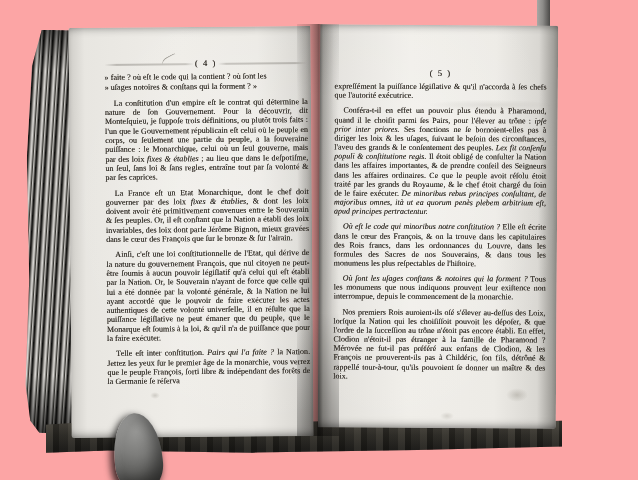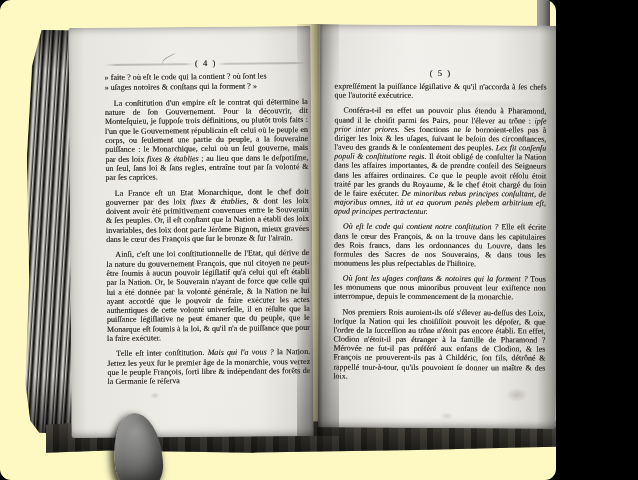--- a/index.html
+++ b/index.html
@@ -1,20 +1,19 @@
 <!DOCTYPE html>
 <html><head>
 <meta charset="utf-8">
 <style>
   html,body{margin:0;padding:0;background:#000;}
   .stage{
-    position:relative;width:556px;height:480px;overflow:hidden;
-    background:#fef9c3;
+    position:relative;width:638px;height:480px;overflow:hidden;
+    background:#fca5a5;
     font-family:"Liberation Serif","DejaVu Serif",serif;
-    border-radius:11px;
   }
   
   .fore-edge-left{
     position:absolute;left:24px;top:30px;width:52px;height:403px;z-index:1;
     background:
       linear-gradient(180deg, rgba(0,0,0,.55) 0%, rgba(0,0,0,0) 10%, rgba(0,0,0,0) 86%, rgba(0,0,0,.65) 100%),
       repeating-linear-gradient(93deg,
         #0e0e0d 0px,#2f2e2b 1px,#7a7874 2px,#bab8b4 3px,#d8d6d2 4px,
         #8f8d89 5px,#3a3934 6px,#c4c2be 7px,#716f6b 8px,#191918 9px);
     clip-path:polygon(30% 0%,100% 0%,100% 100%,34% 100%,16% 97%,6% 88%,11% 62%,4% 32%,12% 9%);
@@ -124,31 +123,31 @@
   <div class="page-text left" id="left-page-text">
     <div class="pagenum">
       <span class="header-rule"></span>
       <span>( 4 )</span>
     </div>
   <p class="para quote"><span>» faite ? où eſt le code qui la contient ? où ſont les
 » uſages notoires &amp; conſtans qui la forment ? »</span></p>
       <p class="para body"><span>La conſtitution d'un empire eſt le contrat qui détermine la nature de ſon Gouvernement. Pour la découvrir, dit Monteſquieu, je ſuppoſe trois définitions, ou plutôt trois faits : l'un que le Gouvernement républicain eſt celui où le peuple en corps, ou ſeulement une partie du peuple, a la ſouveraine puiſſance : le Monarchique, celui où un ſeul gouverne, mais par des loix </span><i>fixes &amp; établies</i><span> ; au lieu que dans le deſpotiſme, un ſeul, ſans loi &amp; ſans regles, entraîne tout par ſa volonté &amp; par ſes caprices.</span></p>
       <p class="para body"><span>La France eſt un Etat Monarchique, dont le chef doit gouverner par des loix </span><i>fixes &amp; établies</i><span>, &amp; dont les loix doivent avoir été primitivement convenues entre le Souverain &amp; ſes peuples. Or, il eſt conſtant que la Nation a établi des loix invariables, des loix dont parle Jérôme Bignon, mieux gravées dans le cœur des François que ſur le bronze &amp; ſur l'airain.</span></p>
       <p class="para body"><span>Ainſi, c'eſt une loi conſtitutionnelle de l'Etat, qui dérive de la nature du gouvernement François, que nul citoyen ne peut-être ſoumis à aucun pouvoir légiſlatif qu'à celui qui eſt établi par la Nation. Or, le Souverain n'ayant de force que celle qui lui a été donnée par la volonté générale, &amp; la Nation ne lui ayant accordé que le pouvoir de faire exécuter les actes authentiques de cette volonté univerſelle, il en réſulte que la puiſſance légiſlative ne peut émaner que du peuple, que le Monarque eſt ſoumis à la loi, &amp; qu'il n'a de puiſſance que pour la faire exécuter.</span></p>
-      <p class="para body"><span>Telle eſt inter conſtitution. </span><i>Mais qui l'a vous ?</i><span> la Nation. Jettez les yeux ſur le premier âge de la monarchie, vous verrez que le peuple François, ſorti libre &amp; indépendant des forêts de la Germanie ſe réſerva</span></p>
+      <p class="para body"><span>Telle eſt inter conſtitution. </span><i>Pairs qui l'a faite ?</i><span> la Nation. Jettez les yeux ſur le premier âge de la monarchie, vous verrez que le peuple François, ſorti libre &amp; indépendant des forêts de la Germanie ſe réſerva</span></p>
     </div>
 
   <div class="page-text right" id="right-page-text">
     <div class="pagenum">
       <span>( 5 )</span>
     </div>
   <p class="para body noindent"><span>expreſſément la puiſſance légiſlative &amp; qu'il n'accorda à ſes chefs que l'autorité exécutrice.</span></p>
       <p class="para body"><span>Conféra-t-il en effet un pouvoir plus étendu à Pharamond, quand il le choiſit parmi ſes Pairs, pour l'élever au trône : </span><i>ipſe prior inter priores.</i><span> Ses fonctions ne ſe bornoient-elles pas à diriger les loix &amp; les uſages, ſuivant le beſoin des circonſtances, l'aveu des grands &amp; le conſentement des peuples. </span><i>Lex fit conſenſu populi &amp; conſtitutione regis.</i><span> Il étoit obligé de conſulter la Nation dans les affaires importantes, &amp; de prendre conſeil des Seigneurs dans les affaires ordinaires. Ce que le peuple avoit réſolu étoit traité par les grands du Royaume, &amp; le chef étoit chargé du ſoin de le faire exécuter. </span><i>De minoribus rebus principes conſultant, de majoribus omnes, ità ut ea quorum penès plebem arbitrium eſt, apud principes pertractentur.</i></p>
-      <p class="para body"><i>Où eſt le code qui contient notre conſtitution ?</i><span> Elle eſt écrite dans le cœur des François, &amp; on la trouve dans les capitulaires des Rois francs, dans les ordonnances du Louvre, dans les formules des Sacres de nos Souverains, &amp; dans tous les monumens les plus reſpectables de l'hiſtoire.</span></p>
-      <p class="para body"><i>Où ſont les uſages conſtans &amp; notoires qui la forment ?</i><span> Tous les monumens que nous minoribus prouvent leur exiſtence non interrompue, depuis le commencement de la monarchie.</span></p>
+      <p class="para body"><i>Où eſt le code qui minoribus notre conſtitution ?</i><span> Elle eſt écrite dans le cœur des François, &amp; on la trouve dans les capitulaires des Rois francs, dans les ordonnances du Louvre, dans les formules des Sacres de nos Souverains, &amp; dans tous les monumens les plus reſpectables de l'hiſtoire.</span></p>
+      <p class="para body"><i>Où ſont les uſages conſtans &amp; notoires qui la forment ?</i><span> Tous les monumens que nous indiquons prouvent leur exiſtence non interrompue, depuis le commencement de la monarchie.</span></p>
       <p class="para body"><span>Nos premiers Rois auroient-ils oſé s'élever au-deſſus des Loix, lorſque la Nation qui les choiſiſſoit pouvoit les dépoſer, &amp; que l'ordre de la ſucceſſion au trône n'étoit pas encore établi. En effet, Clodion n'étoit-il pas étranger à la famille de Pharamond ? Mérovée ne fut-il pas préféré aux enfans de Clodion, &amp; les François ne prouverent-ils pas à Childéric, ſon fils, détrôné &amp; rappellé tour-à-tour, qu'ils pouvoient ſe donner un maître &amp; des loix.</span></p>
     </div>
 
   <div class="pen-mark"></div>
   <div class="stain s1"></div>
   <div class="stain s2"></div>
   <div class="stain s3"></div>
   <div class="stain s4"></div>
 
   <div class="thumb"></div>

